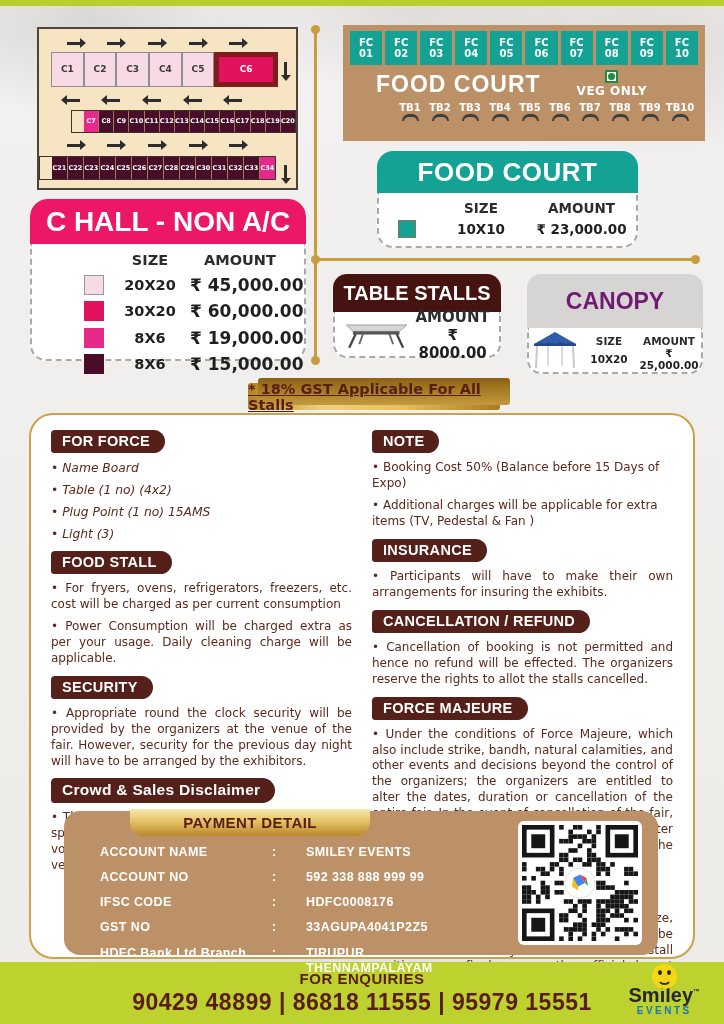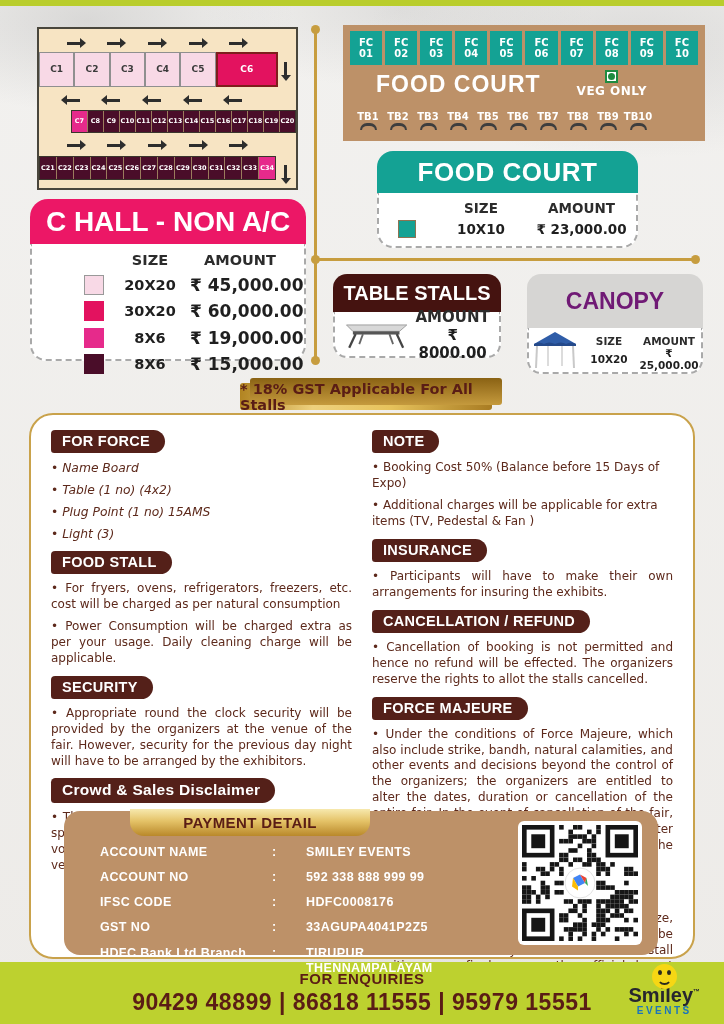--- a/index.html
+++ b/index.html
@@ -26,30 +26,30 @@
   .arr-r::after { content:""; position:absolute; right:-6px; top:-3.5px; width:0; height:0;
     border-left:6px solid #2d2d2d; border-top:5px solid transparent; border-bottom:5px solid transparent; }
   .arr-l { width:13px; height:3px; background:#2d2d2d; position:relative; }
   .arr-l::after { content:""; position:absolute; left:-6px; top:-3.5px; width:0; height:0;
     border-right:6px solid #2d2d2d; border-top:5px solid transparent; border-bottom:5px solid transparent; }
   .arr-d { position:absolute; width:3px; height:13px; background:#2d2d2d; }
   .arr-d::after { content:""; position:absolute; bottom:-6px; left:-3.5px; width:0; height:0;
     border-top:6px solid #2d2d2d; border-left:5px solid transparent; border-right:5px solid transparent; }
   .down1 { right:9px; top:33px; }
   .down2 { right:9px; bottom:10px; }
-  .cells { display:flex; }
+  .cells { display:flex;padding-left:12px; }
   .cells-top { margin-top:3px; height:35px; width:239px; }
   .cells-mid { margin-top:4px; margin-left:32px; height:23px; border:1px solid #3a352c; }
   .cells-bot { margin-top:5px; height:24px; width:237px; border:1px solid #3a352c; }
   .cell { flex:1; display:flex; align-items:center; justify-content:center; line-height:1; }
   .cells-top .cell { font-size:9px; font-weight:bold; }
   .cells-mid .cell, .cells-bot .cell { font-size:6.5px; font-weight:bold; border-right:1px solid #9b7d5d; }
   .cells-mid .cell:last-child, .cells-bot .cell:last-child { border-right:none; }
   .cell.light { background:#f8d9e6; color:#3a3a3a; border:1px solid #8f8f8f; }
-  .cell.crimson { background:#e3125f; color:#fff; border:2px solid #7f1d1d; flex:1.75; }
+  .cell.crimson { background:#e3125f; color:#fff; border:5px solid #7f1d1d; flex:1.75; }
   .cell.magenta { background:#e62a8b; color:#fff; }
   .cell.dark { background:#4a0d29; color:#fff; }
 
   
   .vline { position:absolute; left:314px; top:30px; width:3px; height:330px; background:#c79d3f; }
   .hline { position:absolute; left:314px; top:258px; width:380px; height:3px; background:#c79d3f; }
   .gdot { position:absolute; width:9px; height:9px; border-radius:50%; background:#c79d3f; }
 
   
   .fc-block { position:absolute; left:343px; top:25px; width:362px; height:116px; background:#bd9168; padding:6px 7px; }
@@ -57,21 +57,21 @@
   .fc-cell { flex:1; background:#14a294; color:#fff; display:flex; flex-direction:column;
     align-items:center; justify-content:center; font-size:10px; font-weight:bold; line-height:1.15; }
   .fc-mid { display:flex; align-items:center; margin-top:5px; }
   .fc-title { color:#fff; font-family:"Liberation Sans",sans-serif; font-weight:bold; font-size:23px;
     letter-spacing:1px; margin-left:26px; }
   .veg-wrap { display:flex; flex-direction:column; align-items:center; margin-left:36px; }
   .veg-mark { width:13px; height:13px; border:2px solid #1e8b40; background:#fff; display:flex;
     align-items:center; justify-content:center; margin-bottom:1px; }
   .veg-mark span { width:7px; height:7px; border-radius:50%; background:#1e8b40; }
   .veg-label { color:#fff; font-weight:bold; font-size:12px; letter-spacing:.5px; }
-  .tb-row { display:flex; justify-content:flex-start; margin-top:13px; padding:0 3px; }
+  .tb-row { display:flex; justify-content:flex-end; margin-top:4px; padding:0 3px; }
   .tb-item { display:flex; flex-direction:column; align-items:center; width:30px; }
   .tb-label { color:#fff; font-size:10px; font-weight:bold; }
   .tb-glyph { width:17px; height:7px; border-top:3px solid #3e3e3e; border-left:2px solid #3e3e3e;
     border-right:2px solid #3e3e3e; border-radius:7px 7px 0 0; margin-top:1px; }
 
   
   .card-hd { display:flex; align-items:center; justify-content:center;
     font-family:"Liberation Sans",sans-serif; font-weight:bold; color:#fff; }
   .dash-bd { background:#fff; border:2px dashed #a9a9a9; border-top:none; }
 
@@ -105,24 +105,24 @@
   .ts-amt .pc-val { font-size:15px; }
 
   .canopy-card { position:absolute; left:527px; top:274px; width:176px; height:84px; }
   .canopy-card .card-hd { height:54px; background:#d6d5d3; border-radius:14px 14px 0 0; font-size:23px; color:#701a75; }
   .canopy-card .dash-bd { height:46px; border-radius:0 0 14px 14px; display:grid;
     grid-template-columns:52px 56px 1fr; grid-template-rows:18px 18px; align-items:center; padding-top:4px; }
   .canopy-card .pc-lbl, .canopy-card .pc-val { font-size:10.5px; }
   .canopy-icon { grid-row:1 / span 2; }
 
   
-  .gst { position:absolute; left:240px; top:383px; width:252px; height:27px; z-index:3;
+  .gst { position:absolute; left:248px; top:383px; width:252px; height:27px; z-index:3;
     display:flex; align-items:center; justify-content:center; border-radius:3px;
     background:linear-gradient(100deg,#b0821f 0%, #eed17e 30%, #e7c35c 60%, #a87b22 100%);
-    color:#5a1d15; font-weight:bold; font-size:14.5px; }
+    color:#5a1d15; font-weight:bold; font-size:14.5px;text-decoration:underline; }
   .gst::before { content:""; position:absolute; left:10px; top:-5px; width:100%; height:100%;
     background:linear-gradient(#8a6214,#c59a3d); border-radius:3px; z-index:-1; }
 
   
   .terms-card { position:absolute; left:29px; top:413px; width:666px; height:546px; background:#fff;
     border:2px solid #c9a24b; border-radius:24px; padding:15px 20px; display:flex; gap:20px; }
   .tcol-l { width:302px; }
   .tcol-r { width:302px; }
   .chip { display:inline-block; background:#542019; color:#fff; font-weight:bold; font-size:14.5px;
     padding:3px 15px 4px 11px; border-radius:5px 14px 14px 4px; margin-bottom:7px;
@@ -457,21 +457,21 @@
     <div class="tcol-l">
       <div class="sec">
         <span class="chip">FOR FORCE</span>
         <p class="li">Name Board</p>
         <p class="li">Table (1 no) (4x2)</p>
         <p class="li">Plug Point (1 no) 15AMS</p>
         <p class="li">Light (3)</p>
       </div>
       <div class="sec">
         <span class="chip">FOOD STALL</span>
-        <p class="just">For fryers, ovens, refrigerators, freezers, etc. cost will be charged as per natural consumption</p>
+        <p class="just">For fryers, ovens, refrigerators, freezers, etc. cost will be charged as per current consumption</p>
         <p class="just">Power Consumption will be charged extra as per your usage. Daily cleaning charge will be applicable.</p>
       </div>
       <div class="sec">
         <span class="chip">SECURITY</span>
         <p class="just">Appropriate round the clock security will be provided by the organizers at the venue of the fair. However, security for the previous day night will have to be arranged by the exhibitors.</p>
       </div>
       <div class="sec">
         <span class="chip big">Crowd &amp; Sales Disclaimer</span>
         <p class="just">The organizers do not assure or commit to any specific crowd turnout, visitor footfall, or sales volume. Participation is at the discretion of the vendor, and results may vary.</p>
       </div>

